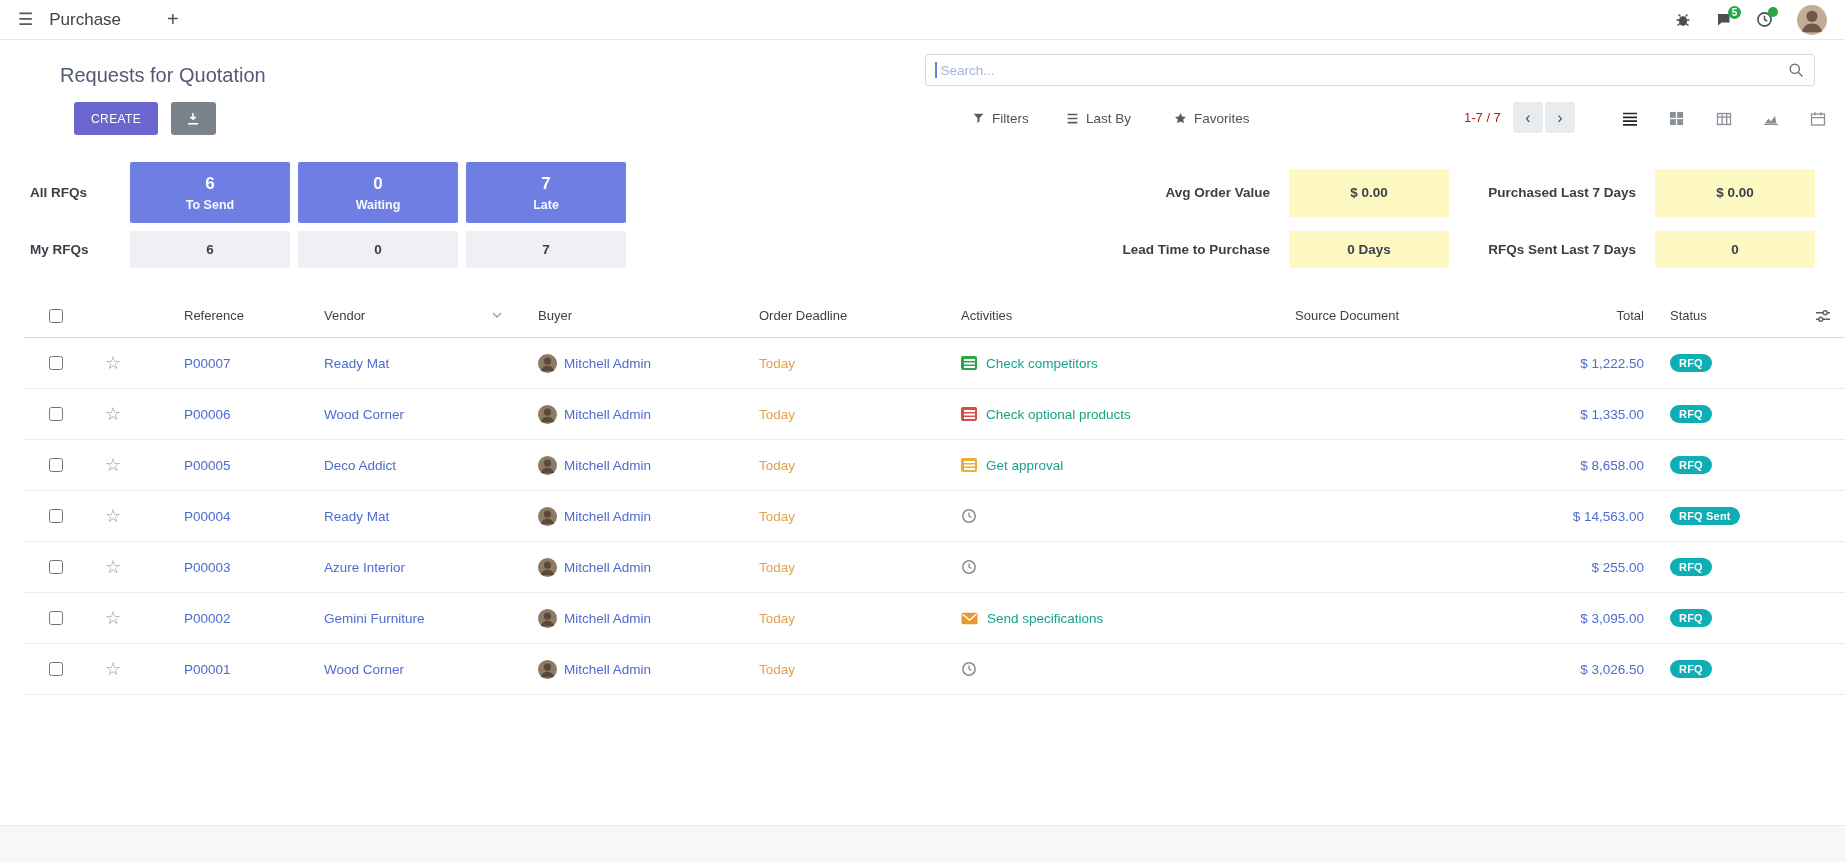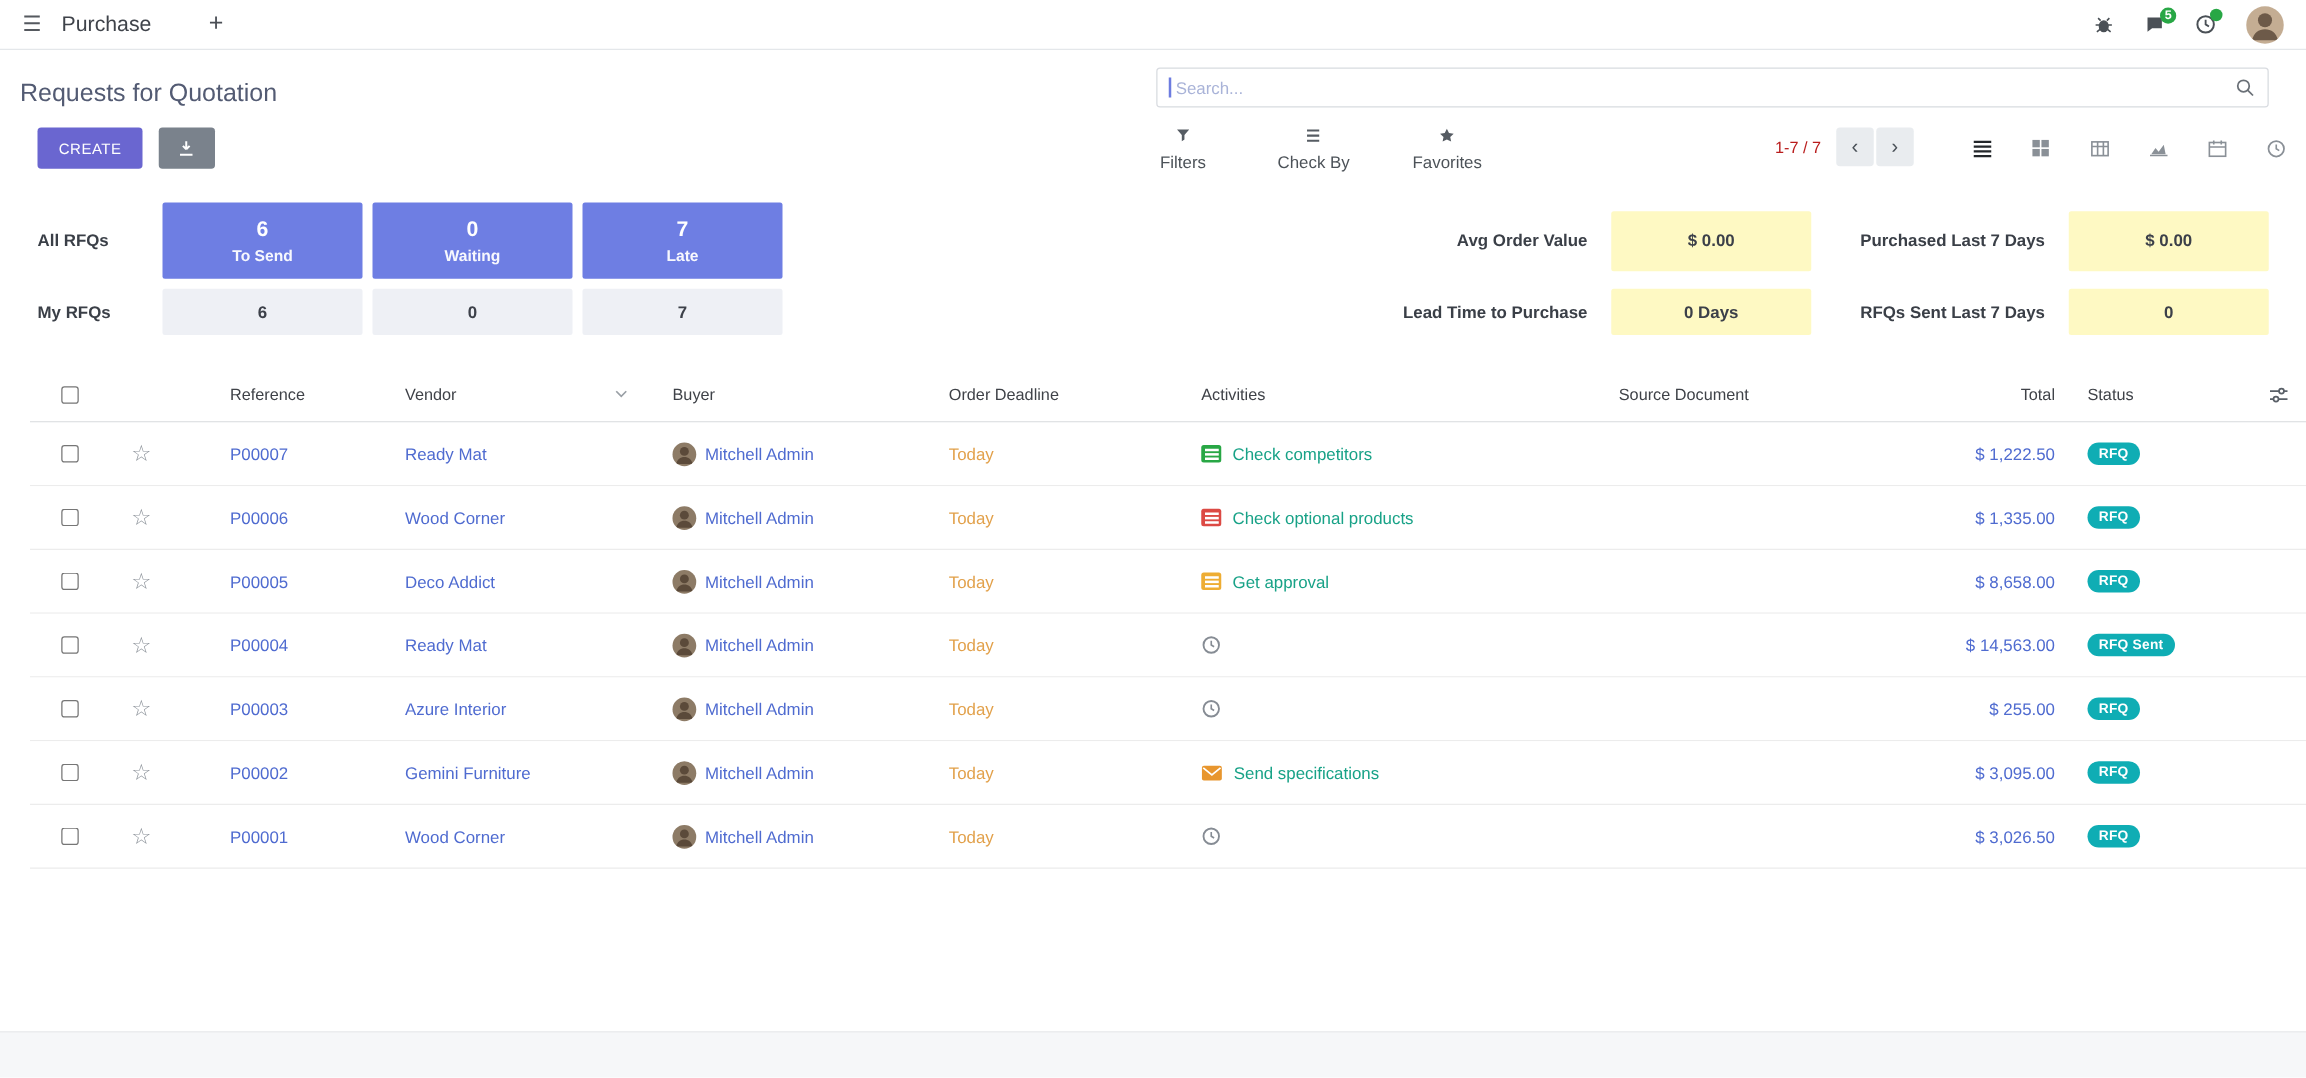--- a/index.html
+++ b/index.html
@@ -19,38 +19,38 @@
   .sys-icon { position: relative; color: #4a5056; display: flex; cursor: pointer; }
   .badge-num { position: absolute; top: -6px; right: -9px; background: var(--sysbadge); color: #fff;
     font-size: 10px; line-height: 13px; min-width: 13px; padding: 0 3px; border-radius: 7px; text-align: center; font-weight: bold; }
   .badge-dot { position: absolute; top: -4px; right: -5px; width: 10px; height: 10px; border-radius: 50%; background: var(--sysbadge); }
   .avatar-lg { width: 30px; height: 30px; border-radius: 50%; background: #c4ad93; overflow: hidden; display: flex; cursor: pointer; }
 
   
   .content { background: #fff; height: 786px; border-bottom: 1px solid #e6e8ea; }
 
   
-  .cp { position: relative; height: 116px; padding: 14px 16px 0; }
+  .cp { position: relative; height: 116px; padding: 14px 16px 0; margin-left: 44px; }
   .cp-title { font-size: 20px; font-weight: 400; color: #535b73; margin: 10px 0 0; }
   .searchbox { position: absolute; right: 30px; top: 14px; width: 890px; height: 32px;
     border: 1px solid #d8dbe0; border-radius: 3px; background: #fff; display: flex; align-items: center; }
   .text-caret { width: 1.5px; height: 16px; background: #6d7ce0; margin-left: 9px; }
   .searchbox input { border: none; outline: none; flex: 1; font-size: 13.5px; padding: 0 8px 0 4px;
     font-family: "Liberation Sans", sans-serif; color: #444; background: transparent; }
   .searchbox input::placeholder { color: #a9b3d8; }
   .mag { color: #6a7077; margin-right: 10px; display: flex; }
 
   .cp-actions { position: absolute; left: 30px; right: 30px; top: 62px; height: 36px; }
   .btn-create { display: inline-block; height: 33px; padding: 0 17px; background: var(--primary);
     color: #fff; border: none; border-radius: 3px; font-size: 12px; letter-spacing: .4px;
     font-family: "Liberation Sans", sans-serif; cursor: pointer; vertical-align: top; }
   .btn-import { width: 45px; height: 33px; background: #7a828c; border: none; border-radius: 3px;
     margin-left: 8px; cursor: pointer; vertical-align: top; display: inline-flex; align-items: center; justify-content: center; }
   .opt { position: absolute; top: 0; height: 33px; display: flex; align-items: center; gap: 7px;
-    font-size: 13.5px; color: #4c5258; cursor: pointer; flex-direction: column; }
+    font-size: 13.5px; color: #4c5258; cursor: pointer; }
   .opt svg { color: #565c63; }
   .opt-filters { left: 898px; }
   .opt-groupby { left: 992px; }
   .opt-favorites { left: 1100px; }
   .pager { position: absolute; left: 1390px; top: 0; display: flex; align-items: center; gap: 12px; }
   .pager-text { font-size: 13px; color: #b91c1c; }
   .pg-btns { display: flex; gap: 2px; }
   .pg-btn { width: 30px; height: 31px; background: #e9ecef; border: none; border-radius: 3px;
     color: #495057; font-size: 16px; line-height: 1; cursor: pointer; }
   .switcher { position: absolute; left: 1532px; top: 0; height: 33px; display: flex; align-items: center; }
@@ -185,21 +185,21 @@
             </svg>
         </span>
         <span>Filters</span>
       </div>
       <div class="opt opt-groupby">
         <span style="display:flex;">
           <svg width="13" height="13" viewBox="0 0 16 16" fill="none">
               <path d="M2 3h12M2 8h12M2 13h12" stroke="currentColor" stroke-width="2"></path>
             </svg>
         </span>
-        <span>Check By</span>
+        <span>Last By</span>
       </div>
       <div class="opt opt-favorites">
         <span style="display:flex;">
           <svg width="13" height="13" viewBox="0 0 16 16">
               <path d="M8 1.3l2.1 4.2 4.6.6-3.4 3.2.9 4.6L8 11.7 3.8 13.9l.9-4.6L1.3 6.1l4.6-.6z" fill="currentColor"></path>
             </svg>
         </span>
         <span>Favorites</span>
       </div>
 

